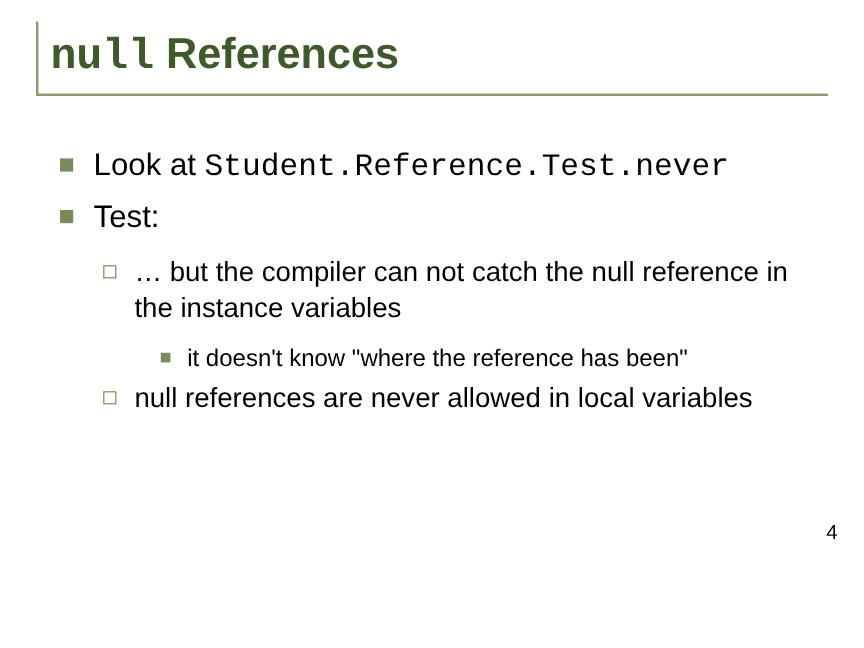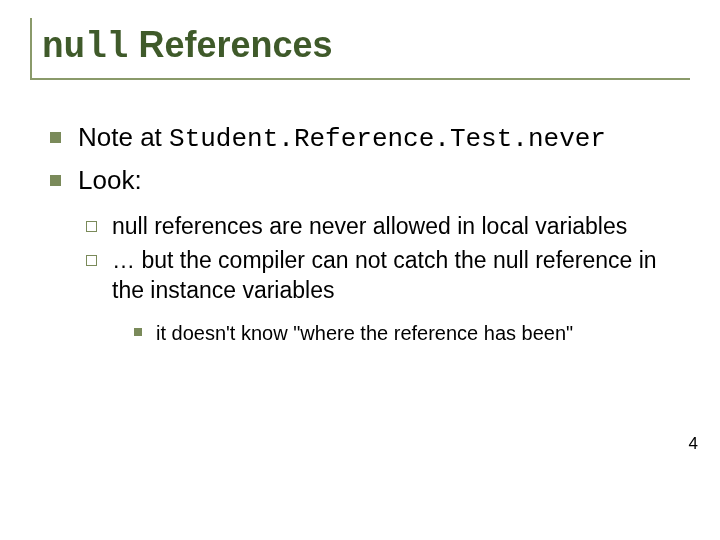--- a/index.html
+++ b/index.html
@@ -116,35 +116,35 @@
 
   <div class="title-wrap">
     <h1 class="title">
       <span class="mono">null</span><span> References</span>
     </h1>
   </div>
 
   <div class="content">
     <ul class="lvl1">
       <li>
-        <span>Note at </span><span class="mono-inline">Student.Reference.Test.never</span>
+        <span>Look at </span><span class="mono-inline">Student.Reference.Test.never</span>
       </li>
       <li>
-        <span>Look:</span>
+        <span>Test:</span>
         <ul class="lvl2">
-          <li>
-            <span>null references are never allowed in local variables</span>
-          </li>
           <li>
             <span>… but the compiler can not catch the null reference in the instance variables</span>
             <ul class="lvl3">
               <li>
                 <span>it doesn't know "where the reference has been"</span>
               </li>
             </ul>
+          </li>
+          <li>
+            <span>null references are never allowed in local variables</span>
           </li>
         </ul>
       </li>
     </ul>
   </div>
 
   <div class="page-num">4</div>
 
 </div>
 

